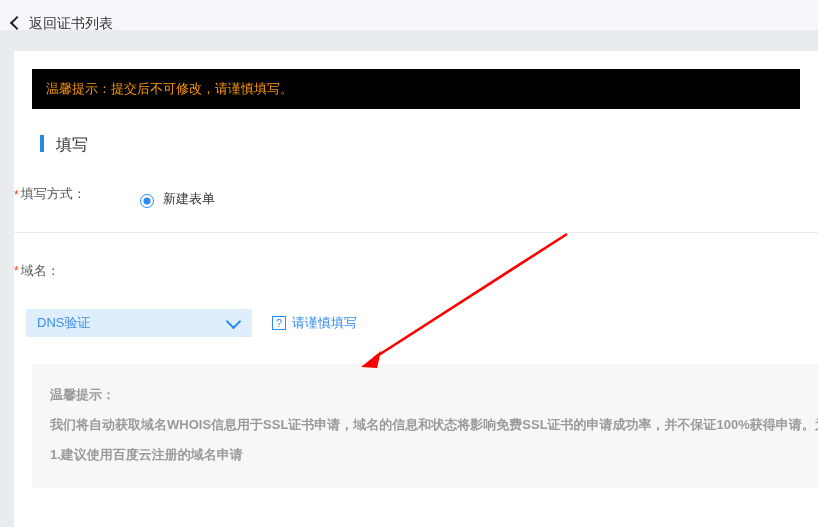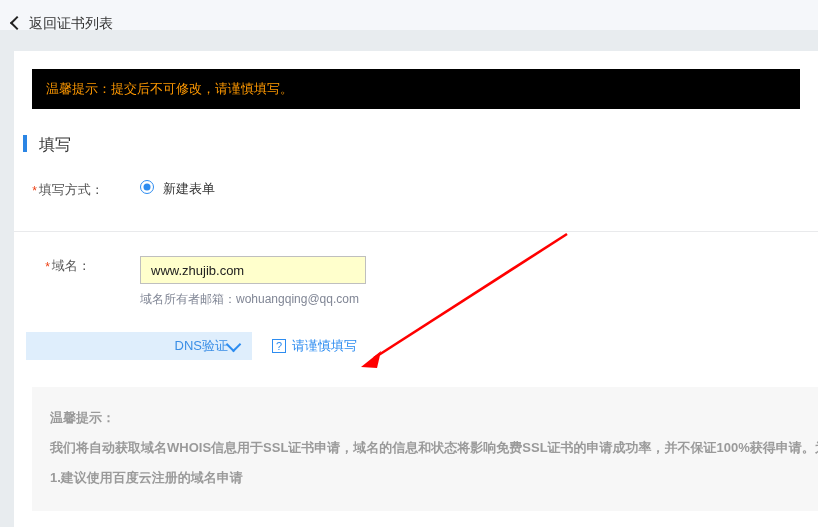--- a/index.html
+++ b/index.html
@@ -70,62 +70,62 @@
     font-size: 13px;
     padding: 11px 14px;
     box-sizing: border-box;
   }
 
   
   .section-title {
     display: flex;
     align-items: flex-start;
     gap: 12px;
-    margin: 26px 0 0 9px;
+    margin: 26px 0 0 26px;
     font-size: 16px;
     color: #333;
   }
   .section-bar {
     width: 4px;
     height: 17px;
     background: #2b85e4;
     display: inline-block;
   }
 
   
   .frow {
     display: flex;
     align-items: flex-start;
     margin-top: 24px;
   }
   .flabel {
     width: 108px;
-    text-align: center;
+    text-align: left;
     padding-right: 6px;
     color: #555;
     font-size: 13px;
-    line-height: 20px;
+    line-height: 28px;
     white-space: nowrap;
     position: relative;
   }
   .req {
     color: #ed4014;
     margin-right: 2px;
     font-size: 12px;
     vertical-align: middle;
   }
   .fctrl {
     flex: 1;
     padding-left: 12px;
   }
 
   
   .radio-wrap {
     display: flex;
-    align-items: flex-start;
+    align-items: flex-end;
     gap: 9px;
     height: 28px;
     cursor: pointer;
   }
   .radio {
     width: 14px;
     height: 14px;
     border-radius: 50%;
     border: 1px solid #2d8cf0;
     background: #fff;
@@ -181,21 +181,21 @@
     align-items: center;
   }
   .select {
     width: 226px;
     height: 28px;
     background: #dfeefc;
     border: 1px solid #dfeefc;
     box-sizing: border-box;
     display: flex;
     align-items: center;
-    justify-content: flex-end;
+    justify-content: space-between;
     padding: 0 9px 0 10px;
     color: #3a8ee6;
     font-size: 13px;
     cursor: pointer;
   }
   .chev-down {
     width: 9px;
     height: 9px;
     border-right: 2px solid #2d8cf0;
     border-bottom: 2px solid #2d8cf0;
@@ -277,24 +277,20 @@
       </div>
     </div>
   </div>
 
   <div class="divider"></div>
 
 
   <div class="frow">
     <div class="flabel">
       <span class="req">*</span><span>域名：</span>
-    </div>
-    <div class="fctrl">
-      <input class="textinput" type="text" value="www.zhujib.com" style="">
-      <div class="helper">域名所有者邮箱：wohuangqing@qq.com</div>
     </div>
   </div>
 
   <div class="frow">
     <div class="fctrl">
       <div class="selectrow">
         <div class="select">
           <span>DNS验证</span>
           <span class="chev-down"></span>
         </div>

